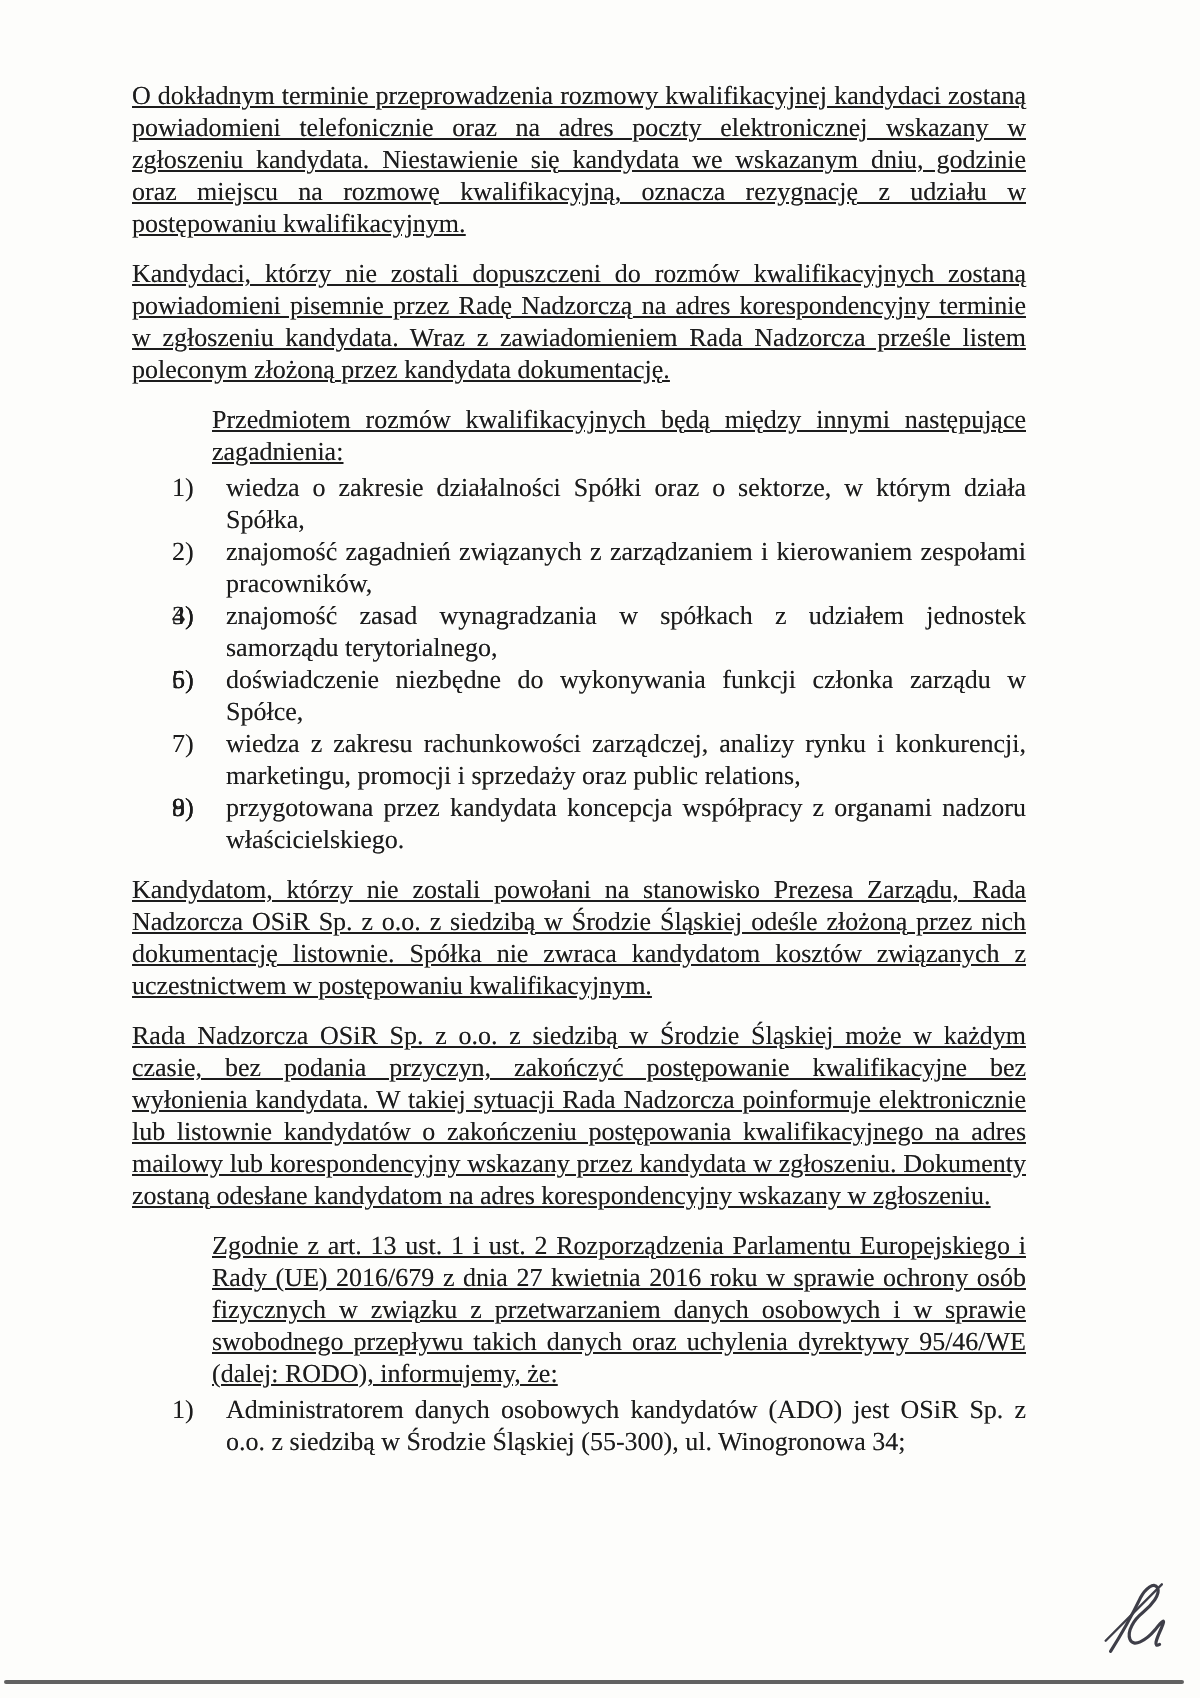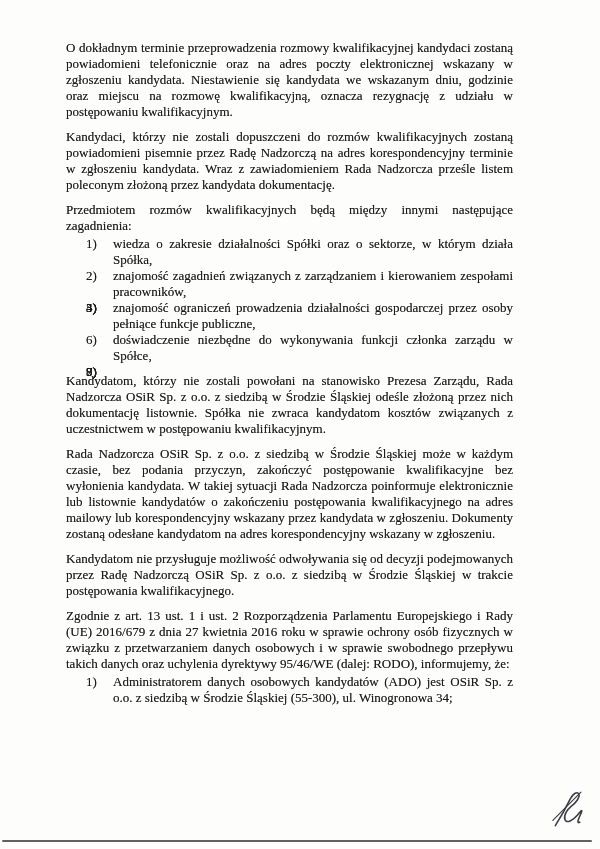--- a/index.html
+++ b/index.html
@@ -18,22 +18,22 @@
   }
   .content{
     position:absolute;
     left:66px;top:40px;width:447px;
     color:var(--ink);
     font-size:13px;
     line-height:16px;
     text-align:justify;
     text-shadow:0 0 0.3px rgba(25,25,25,0.55);
   }
-  .content p{margin:0 0 9px 0;}
-  .content p.intro{margin-bottom:2px;}
+  .content p{margin:0 0 9px 0;text-decoration:underline;}
+  .content p.intro{margin-bottom:2px;margin-left:40px;}
   .list{margin:0 0 9px 0;}
   .li-row{
     position:relative;
     padding-left:47px;
     text-align:justify;
   }
   .li-num{
     position:absolute;
     left:20px;top:0;
   }
@@ -56,30 +56,29 @@
 <body>
 
 <div class="content">
   <p>O dokładnym terminie przeprowadzenia rozmowy kwalifikacyjnej kandydaci zostaną powiadomieni telefonicznie oraz na adres poczty elektronicznej wskazany w zgłoszeniu kandydata. Niestawienie się kandydata we wskazanym dniu, godzinie oraz miejscu na rozmowę kwalifikacyjną, oznacza rezygnację z udziału w postępowaniu kwalifikacyjnym.</p>
   <p>Kandydaci, którzy nie zostali dopuszczeni do rozmów kwalifikacyjnych zostaną powiadomieni pisemnie przez Radę Nadzorczą na adres korespondencyjny terminie w zgłoszeniu kandydata. Wraz z zawiadomieniem Rada Nadzorcza prześle listem poleconym złożoną przez kandydata dokumentację.</p>
   <p class="intro">Przedmiotem rozmów kwalifikacyjnych będą między innymi następujące zagadnienia:</p>
   <div class="list" id="topics-list">
       <div class="li-row"><span class="li-num">1)</span><span>wiedza o zakresie działalności Spółki oraz o sektorze, w którym działa Spółka,</span></div>
       <div class="li-row"><span class="li-num">2)</span><span>znajomość zagadnień związanych z zarządzaniem i kierowaniem zespołami pracowników,</span></div>
       <div class="li-row"><span class="li-num">3)</span></div>
-      <div class="li-row"><span class="li-num">4)</span></div>
-      <div class="li-row"><span class="li-num">5)</span><span>znajomość ograniczeń prowadzenia działalności gospodarczej przez osoby pełniące funkcje publiczne,</span></div>
+      <div class="li-row"><span class="li-num">4)</span><span>znajomość zasad wynagradzania w spółkach z udziałem jednostek samorządu terytorialnego,</span></div>
+      <div class="li-row"><span class="li-num">5)</span></div>
       <div class="li-row"><span class="li-num">6)</span><span>doświadczenie niezbędne do wykonywania funkcji członka zarządu w Spółce,</span></div>
-      <div class="li-row"><span class="li-num">7)</span></div>
+      <div class="li-row"><span class="li-num">7)</span><span>wiedza z zakresu rachunkowości zarządczej, analizy rynku i konkurencji, marketingu, promocji i sprzedaży oraz public relations,</span></div>
       <div class="li-row"><span class="li-num">8)</span></div>
-      <div class="li-row"><span class="li-num">9)</span></div>
+      <div class="li-row"><span class="li-num">9)</span><span>przygotowana przez kandydata koncepcja współpracy z organami nadzoru właścicielskiego.</span></div>
     </div>
   <p>Kandydatom, którzy nie zostali powołani na stanowisko Prezesa Zarządu, Rada Nadzorcza OSiR Sp. z o.o. z siedzibą w Środzie Śląskiej odeśle złożoną przez nich dokumentację listownie. Spółka nie zwraca kandydatom kosztów związanych z uczestnictwem w postępowaniu kwalifikacyjnym.</p>
   <p>Rada Nadzorcza OSiR Sp. z o.o. z siedzibą w Środzie Śląskiej może w każdym czasie, bez podania przyczyn, zakończyć postępowanie kwalifikacyjne bez wyłonienia kandydata. W takiej sytuacji Rada Nadzorcza poinformuje elektronicznie lub listownie kandydatów o zakończeniu postępowania kwalifikacyjnego na adres mailowy lub korespondencyjny wskazany przez kandydata w zgłoszeniu. Dokumenty zostaną odesłane kandydatom na adres korespondencyjny wskazany w zgłoszeniu.</p>
-  <p>Kandydatom nie przysługuje możliwość odwoływania się od decyzji podejmowanych przez Radę Nadzorczą OSiR Sp. z o.o. z siedzibą w Środzie Śląskiej w trakcie postępowania kwalifikacyjnego.</p>
   <p class="intro">Zgodnie z art. 13 ust. 1 i ust. 2 Rozporządzenia Parlamentu Europejskiego i Rady (UE) 2016/679 z dnia 27 kwietnia 2016 roku w sprawie ochrony osób fizycznych w związku z przetwarzaniem danych osobowych i w sprawie swobodnego przepływu takich danych oraz uchylenia dyrektywy 95/46/WE (dalej: RODO), informujemy, że:</p>
   <div class="list" id="rodo-list">
       <div class="li-row"><span class="li-num">1)</span><span>Administratorem danych osobowych kandydatów (ADO) jest OSiR Sp. z o.o. z siedzibą w Środzie Śląskiej (55-300), ul. Winogronowa 34;</span></div>
     </div>
 </div>
 
 <div class="signature">
   <svg width="38" height="48" viewBox="0 0 38 48">
     <path d="M7 41 C 10 35, 15 24, 19 13 C 21 8, 25 4, 27 7 C 29 10, 25 16, 21 20 C 17 24, 14 30, 16 34 C 18 38, 24 34, 28 28 C 31 23, 33 21, 31 27 C 29 33, 28 37, 31 35" fill="none" stroke="var(--sig)" stroke-width="1.6" stroke-linecap="round"></path>
     <path d="M4 36 L 29 5" fill="none" stroke="var(--sig)" stroke-width="1.2" stroke-linecap="round"></path>

